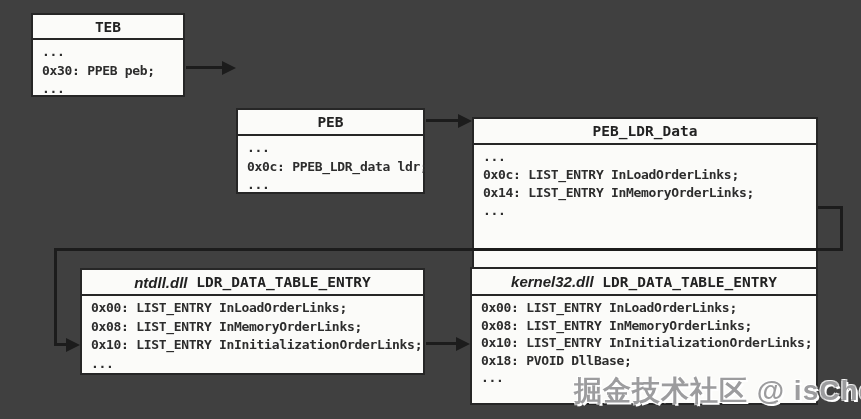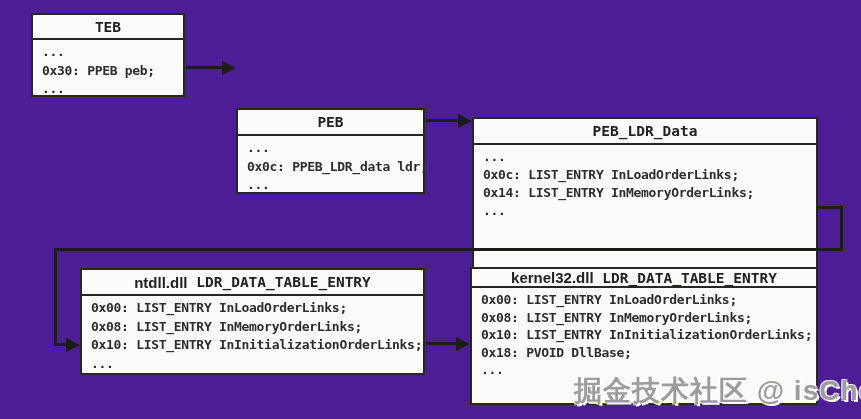--- a/index.html
+++ b/index.html
@@ -1,56 +1,56 @@
 <!DOCTYPE html>
 <html><head>
 <meta charset="utf-8">
 <style>
   * { margin: 0; padding: 0; box-sizing: border-box; }
   html, body { width: 861px; height: 419px; }
   body { font-family: "DejaVu Sans Mono", monospace; }
   .canvas {
     position: relative; width: 861px; height: 419px;
-    background: #4c1d95; overflow: hidden;
+    background: #404040; overflow: hidden;
   }
   .box {
     position: absolute; background: #fbfbf9;
     border: 2.5px solid #262626;
   }
   .box-title {
     border-bottom: 2.5px solid #262626;
     display: flex; align-items: center; justify-content: center;
     font-weight: bold; color: #222; font-size: 14.5px;
     font-family: "DejaVu Sans Mono", monospace;
     white-space: pre;
   }
   .box-title .dll-name {
     font-family: "Liberation Sans", sans-serif;
-    font-weight: bold; font-size: 15px;
+    font-style: italic; font-weight: bold; font-size: 15px;
   }
   .box-body { padding: 3px 0 0 9px; }
   .row {
     font-size: 13px; font-weight: bold; color: #2d2d2d;
     white-space: pre; letter-spacing: -0.3px;
   }
   
   #teb   { left: 31px;  top: 13px;  width: 154px; height: 84px; }
   #teb   .box-title { height: 25px; }
   #teb   .row { line-height: 18.5px; }
   #peb   { left: 236px; top: 64px;  width: 189px; height: 86px; margin-top: 44px; }
   #peb   .box-title { height: 26px; }
   #peb   .row { line-height: 18.5px; }
   #ldr   { left: 472px; top: 117px; width: 346px; height: 155px; }
   #ldr   .box-title { height: 26px; }
   #ldr   .row { line-height: 18px; }
   #ntdll { left: 80px;  top: 268px; width: 345px; height: 107px; }
   #ntdll .box-title { height: 26px; }
   #ntdll .row { line-height: 18.5px; }
   #k32   { left: 470px; top: 267px; width: 348px; height: 138px; }
-  #k32   .box-title { height: 19px; }
+  #k32   .box-title { height: 27px; }
   #k32   .row { line-height: 17.5px; }
   
   .seg { position: absolute; background: #1c1c1c; }
   .arrowhead {
     position: absolute; width: 0; height: 0;
     border-top: 7px solid transparent;
     border-bottom: 7px solid transparent;
     border-left: 14px solid #1c1c1c;
   }
   

